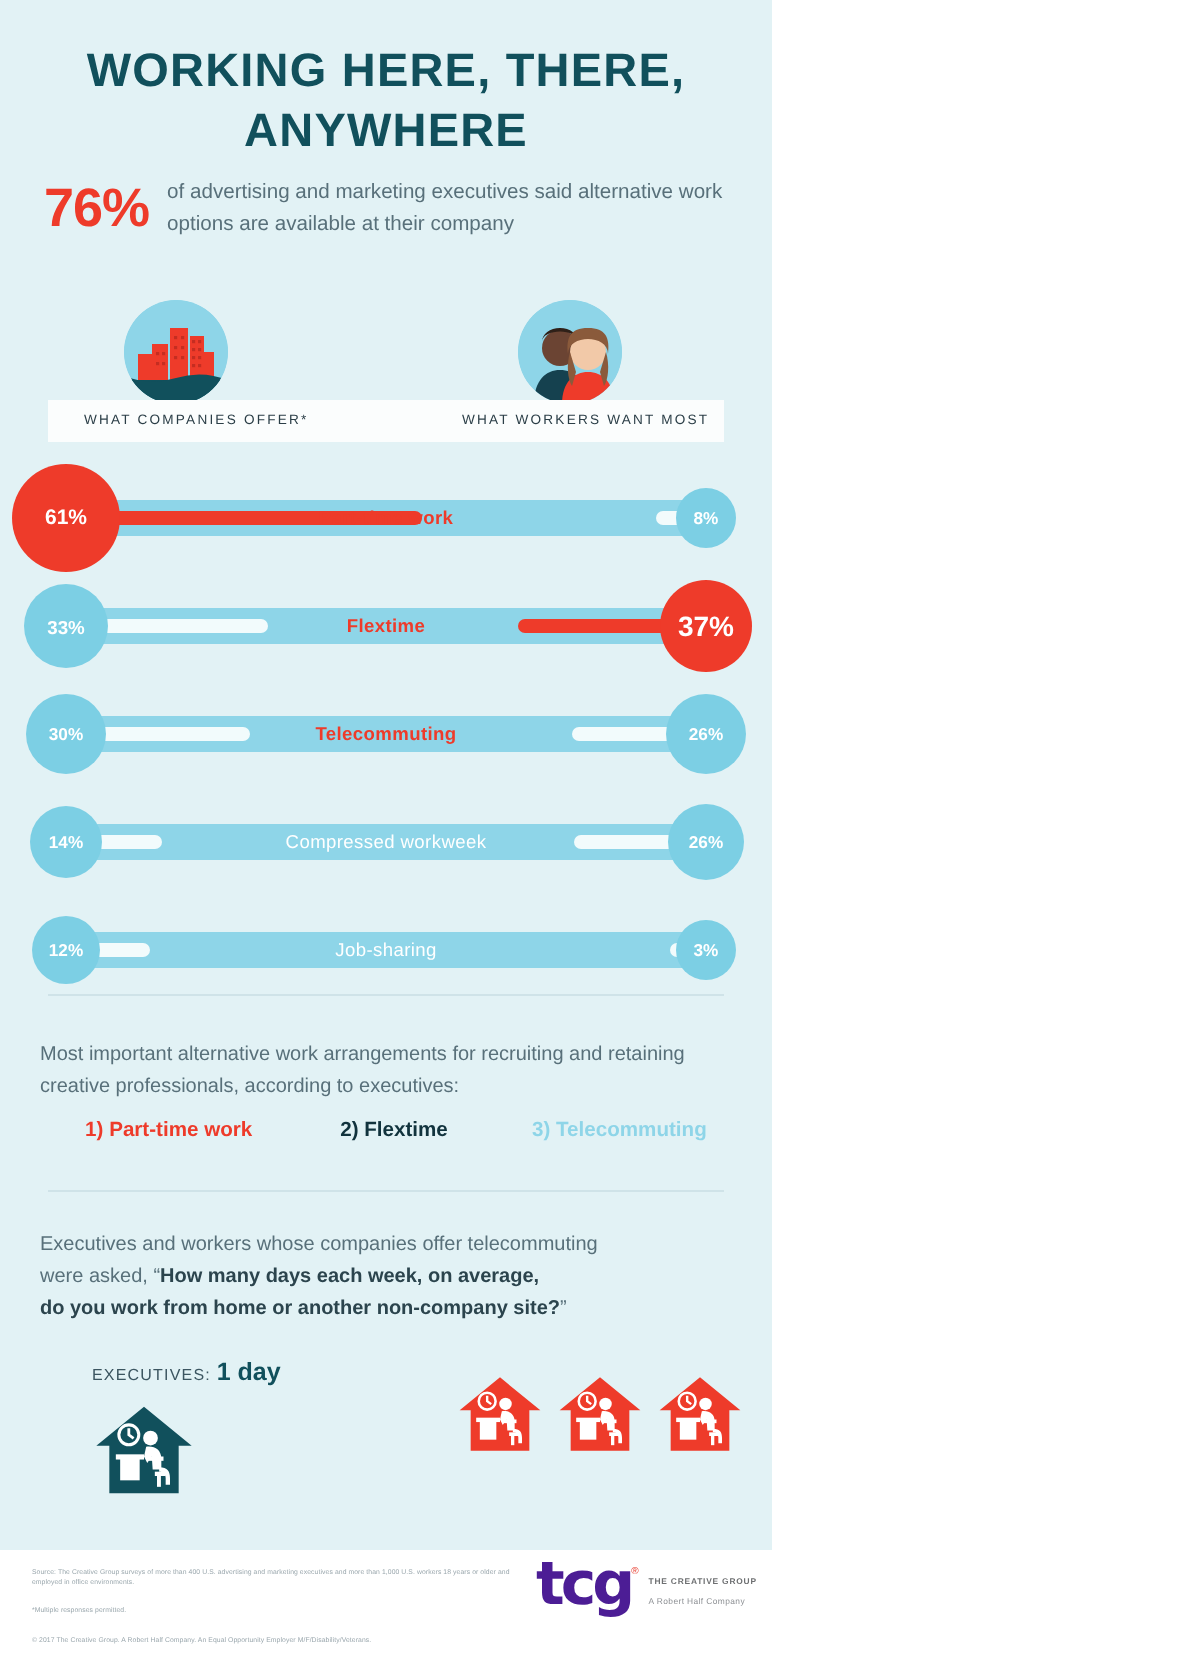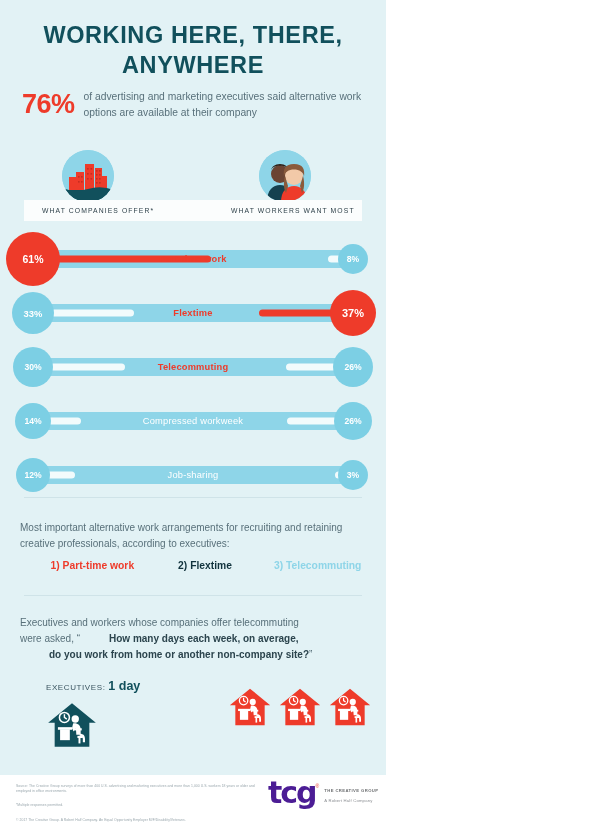--- a/index.html
+++ b/index.html
@@ -83,29 +83,29 @@
   .fill.red   { background: #ee3b2a; }
 
   
   .divider { position: absolute; left: 24px; width: 338px; height: 1px; background: #cfe3e8; }
 
   
   .para {
     position: absolute; left: 20px; width: 338px; text-align: left;
     color: #58707a; font-size: 10px; line-height: 1.62;
   }
-  .rank-row { position: absolute; left: 36px; width: 338px; top: 560px; display: flex; }
+  .rank-row { position: absolute; left: 28px; width: 338px; top: 560px; display: flex; }
   .rank { flex: 1; text-align: center; font-size: 10.3px; font-weight: bold; }
   .rank.r1 { color: #ee3b2a; }
   .rank.r2 { color: #11333d; }
   .rank.r3 { color: #8ed5e8; }
 
   
   .q-line { display: block; }
-  .q-bold { color: #2b444d; font-weight: bold; margin-left: 29px; }
+  .q-bold { color: #2b444d; font-weight: bold; }
 
   
   .house-group { position: absolute; }
   .hg-caption { font-size: 8px; color: #3b5560; letter-spacing: 0.6px; }
   .hg-caption b { font-size: 12.5px; letter-spacing: 0; }
   .hg-caption .teal { color: #11505c; }
   .hg-caption .red  { color: #ee3b2a; }
   .houses { display: flex; gap: 6px; margin-top: 6px; }
 
   
@@ -206,21 +206,21 @@
         <div class="bar-label red">Part-time work</div>
         <div class="endcap red left" style="width: 54px; height: 54px; left: 6px; font-size: 10.5px;">61%</div>
         <div class="endcap blue right" style="width: 30px; height: 30px; right: 18px; font-size: 8.6px;">8%</div>
       </div>
       <div class="bar-row">
         <div class="track"></div>
         <div class="fill white" style="left: 47px; width: 87.0012px;"></div>
         <div class="fill red" style="right: 49px; width: 77.5372px;"></div>
         <div class="bar-label red">Flextime</div>
         <div class="endcap blue left" style="width: 42px; height: 42px; left: 12px; font-size: 9.4px;">33%</div>
-        <div class="endcap red right" style="width: 46px; height: 46px; right: 10px; font-size: 11px;">37%</div>
+        <div class="endcap red right" style="width: 46px; height: 46px; right: 10px; font-size: 14px;">37%</div>
       </div>
       <div class="bar-row">
         <div class="track"></div>
         <div class="fill white" style="left: 46px; width: 79.092px;"></div>
         <div class="fill white" style="right: 46px; width: 54.4856px;"></div>
         <div class="bar-label red">Telecommuting</div>
         <div class="endcap blue left" style="width: 40px; height: 40px; left: 13px; font-size: 8.6px;">30%</div>
         <div class="endcap blue right" style="width: 40px; height: 40px; right: 13px; font-size: 8.6px;">26%</div>
       </div>
       <div class="bar-row">

